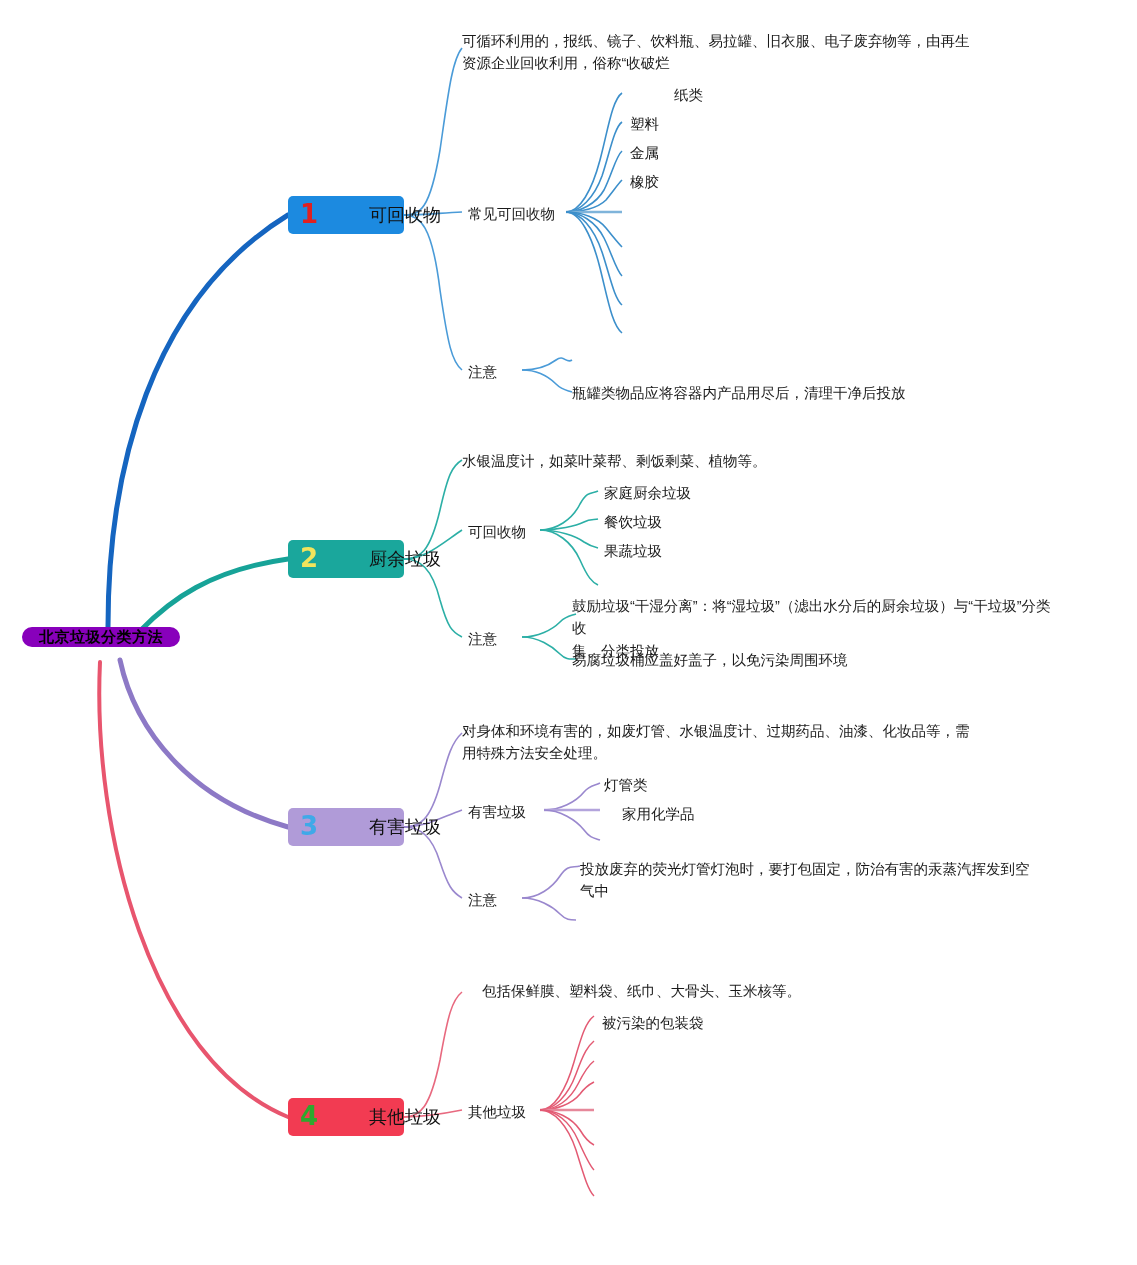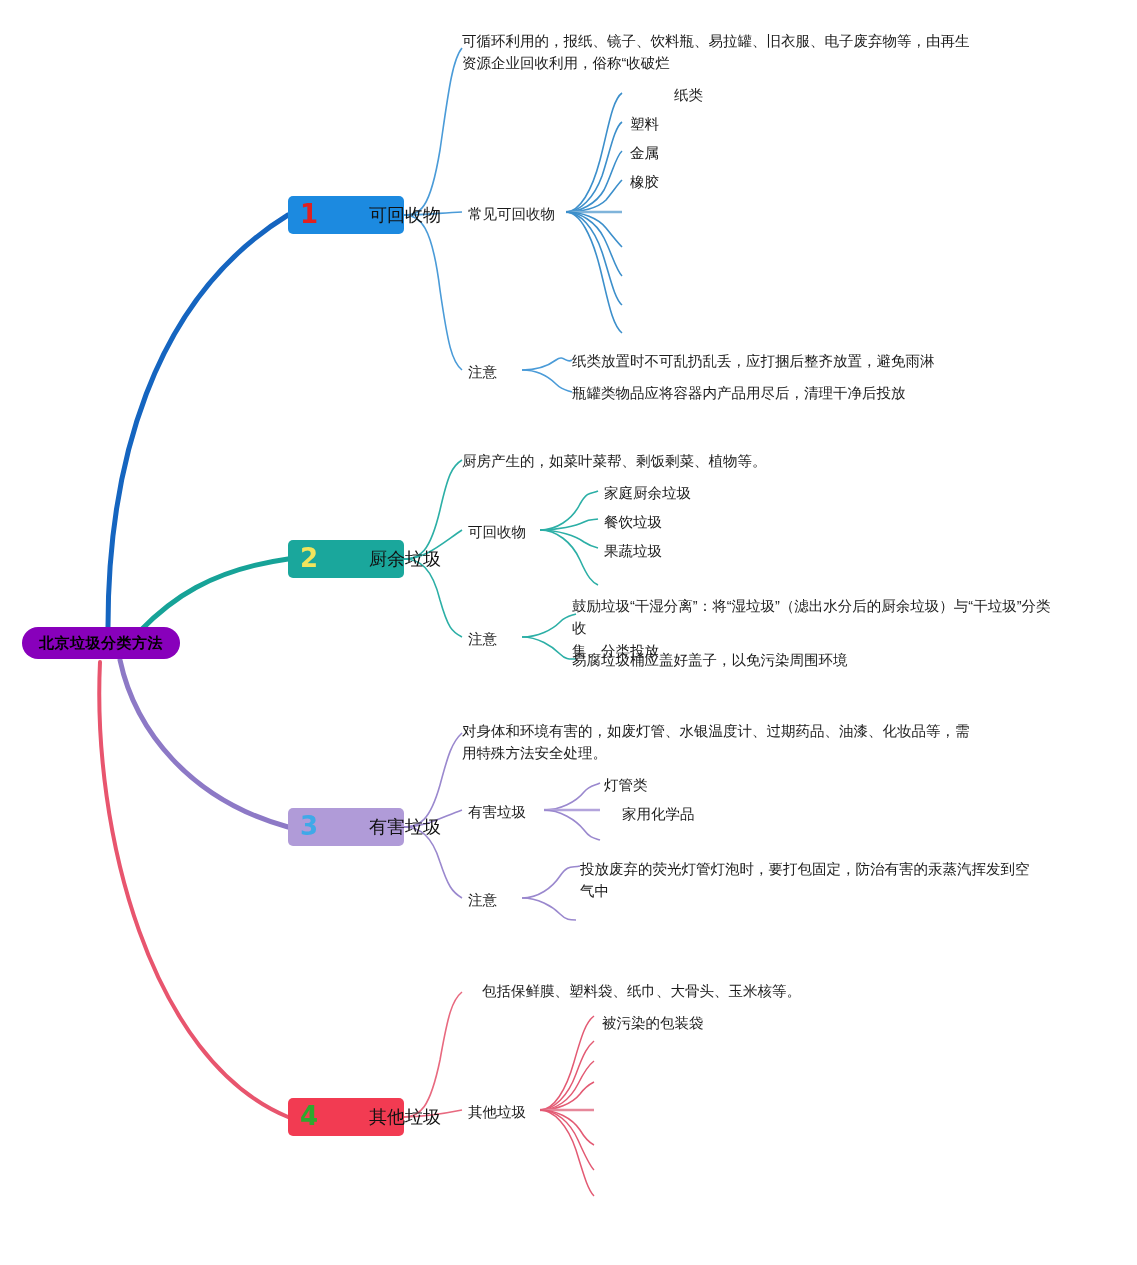--- a/index.html
+++ b/index.html
@@ -20,21 +20,21 @@
     left: 0; top: 0;
     width: 1137px;
     height: 1265px;
     pointer-events: none;
   }
 
   
   .root-node {
     position: absolute;
     left: 22px; top: 627px;
-    width: 158px; height: 32px;
+    width: 158px; height: 20px;
     background: #8800BB;
     border-radius: 16px;
     display: flex; align-items: center; justify-content: center;
     color: #000000;
     font-size: 15px;
     font-weight: bold;
     letter-spacing: 0.5px;
     z-index: 5;
   }
 
@@ -159,28 +159,27 @@
     <span class="branch-label">可回收物</span>
   </div>
   <div class="tnode" style="left:462px; top:30px; width:520px;">可循环利用的，报纸、镜子、饮料瓶、易拉罐、旧衣服、电子废弃物等，由再生
 资源企业回收利用，俗称“收破烂</div>
   <div class="tnode mid" style="left:468px; top:203px;">常见可回收物</div>
   <div class="tnode leaf" style="left:630px; top:84px;margin-left:44px;">纸类</div>
   <div class="tnode leaf" style="left:630px; top:113px;">塑料</div>
   <div class="tnode leaf" style="left:630px; top:142px;">金属</div>
   <div class="tnode leaf" style="left:630px; top:171px;">橡胶</div>
   <div class="tnode mid" style="left:468px; top:361px;">注意</div>
-  <div class="tnode leaf" style="left:572px; top:350px; width:420px;">纸类放置时不可乱扔乱丢，应打捆后整齐放置，避免雨淋</div>
   <div class="tnode leaf" style="left:572px; top:382px; width:420px;">瓶罐类物品应将容器内产品用尽后，清理干净后投放</div>
 
   <div class="branch-node" id="branch-2">
     <span class="branch-num">2</span>
     <span class="branch-label">厨余垃圾</span>
   </div>
-  <div class="tnode" style="left:462px; top:450px; width:520px;">厨房产生的，如菜叶菜帮、剩饭剩菜、植物等。</div>
+  <div class="tnode" style="left:462px; top:450px; width:520px;">水银温度计，如菜叶菜帮、剩饭剩菜、植物等。</div>
   <div class="tnode mid" style="left:468px; top:521px;">可回收物</div>
   <div class="tnode leaf" style="left:604px; top:482px;">家庭厨余垃圾</div>
   <div class="tnode leaf" style="left:604px; top:511px;">餐饮垃圾</div>
   <div class="tnode leaf" style="left:604px; top:540px;">果蔬垃圾</div>
   <div class="tnode mid" style="left:468px; top:628px;">注意</div>
   <div class="tnode leaf" style="left:572px; top:649px; width:490px;">易腐垃圾桶应盖好盖子，以免污染周围环境</div>
   <div class="tnode leaf" style="left:572px; top:595px; width:490px;">鼓励垃圾“干湿分离”：将“湿垃圾”（滤出水分后的厨余垃圾）与“干垃圾”分类收
 集、分类投放</div>
 
   <div class="branch-node" id="branch-3">

